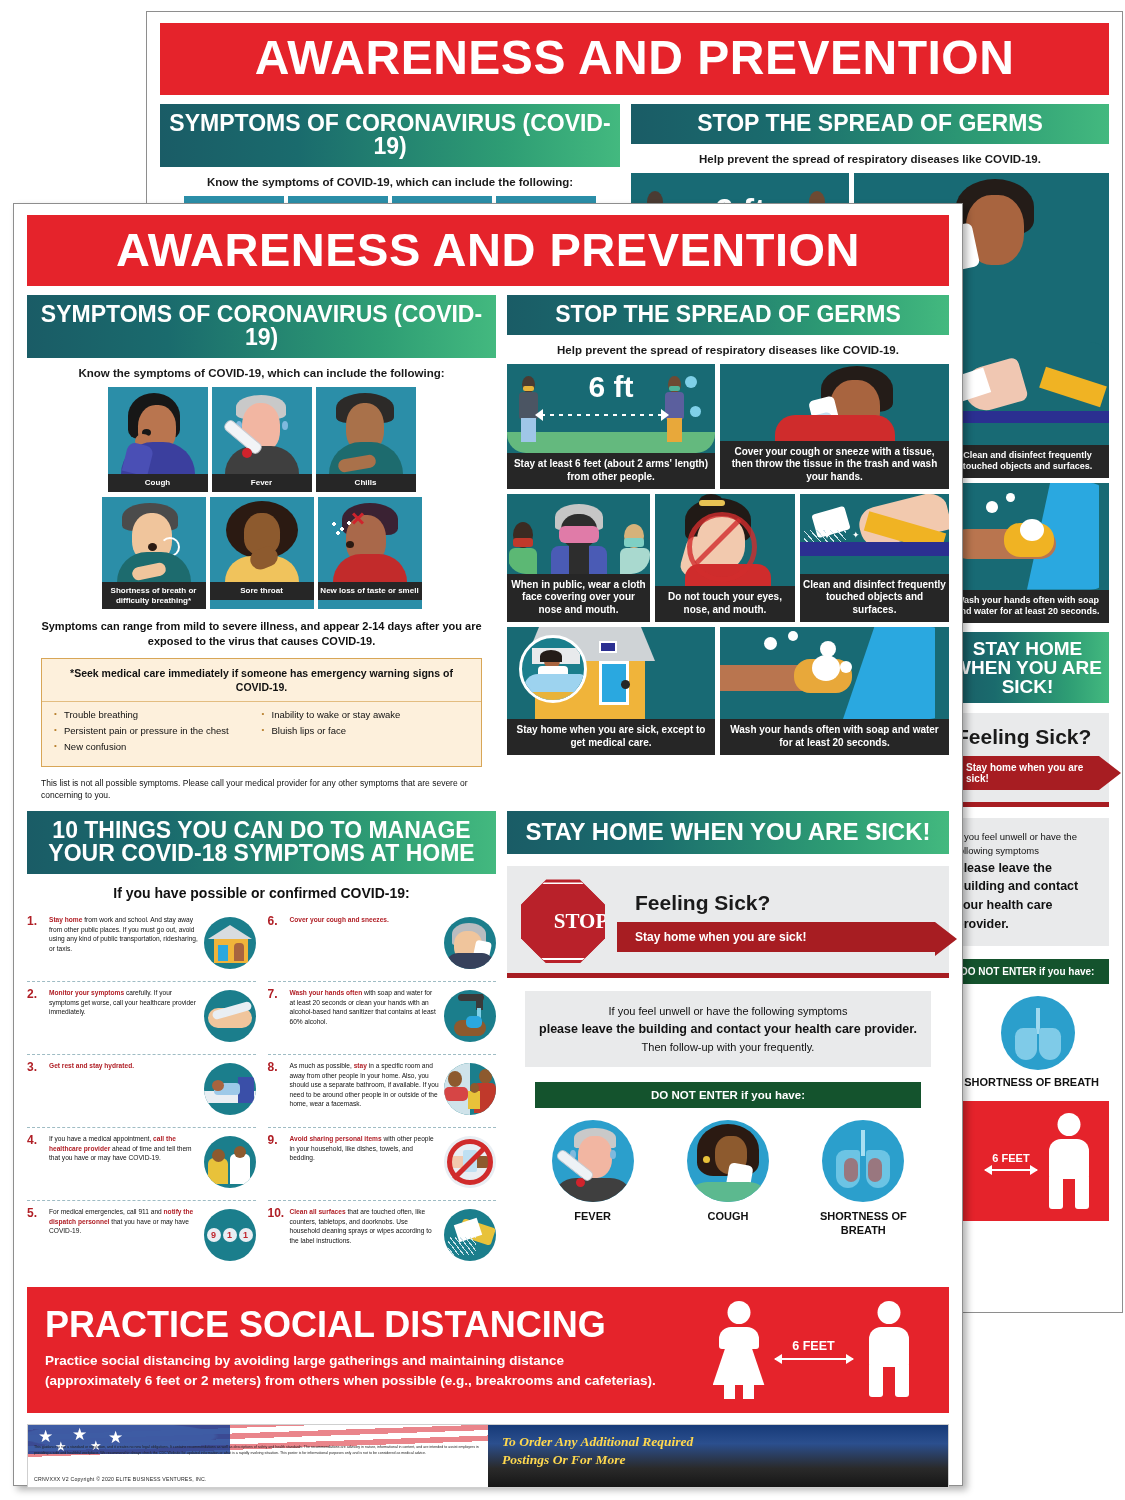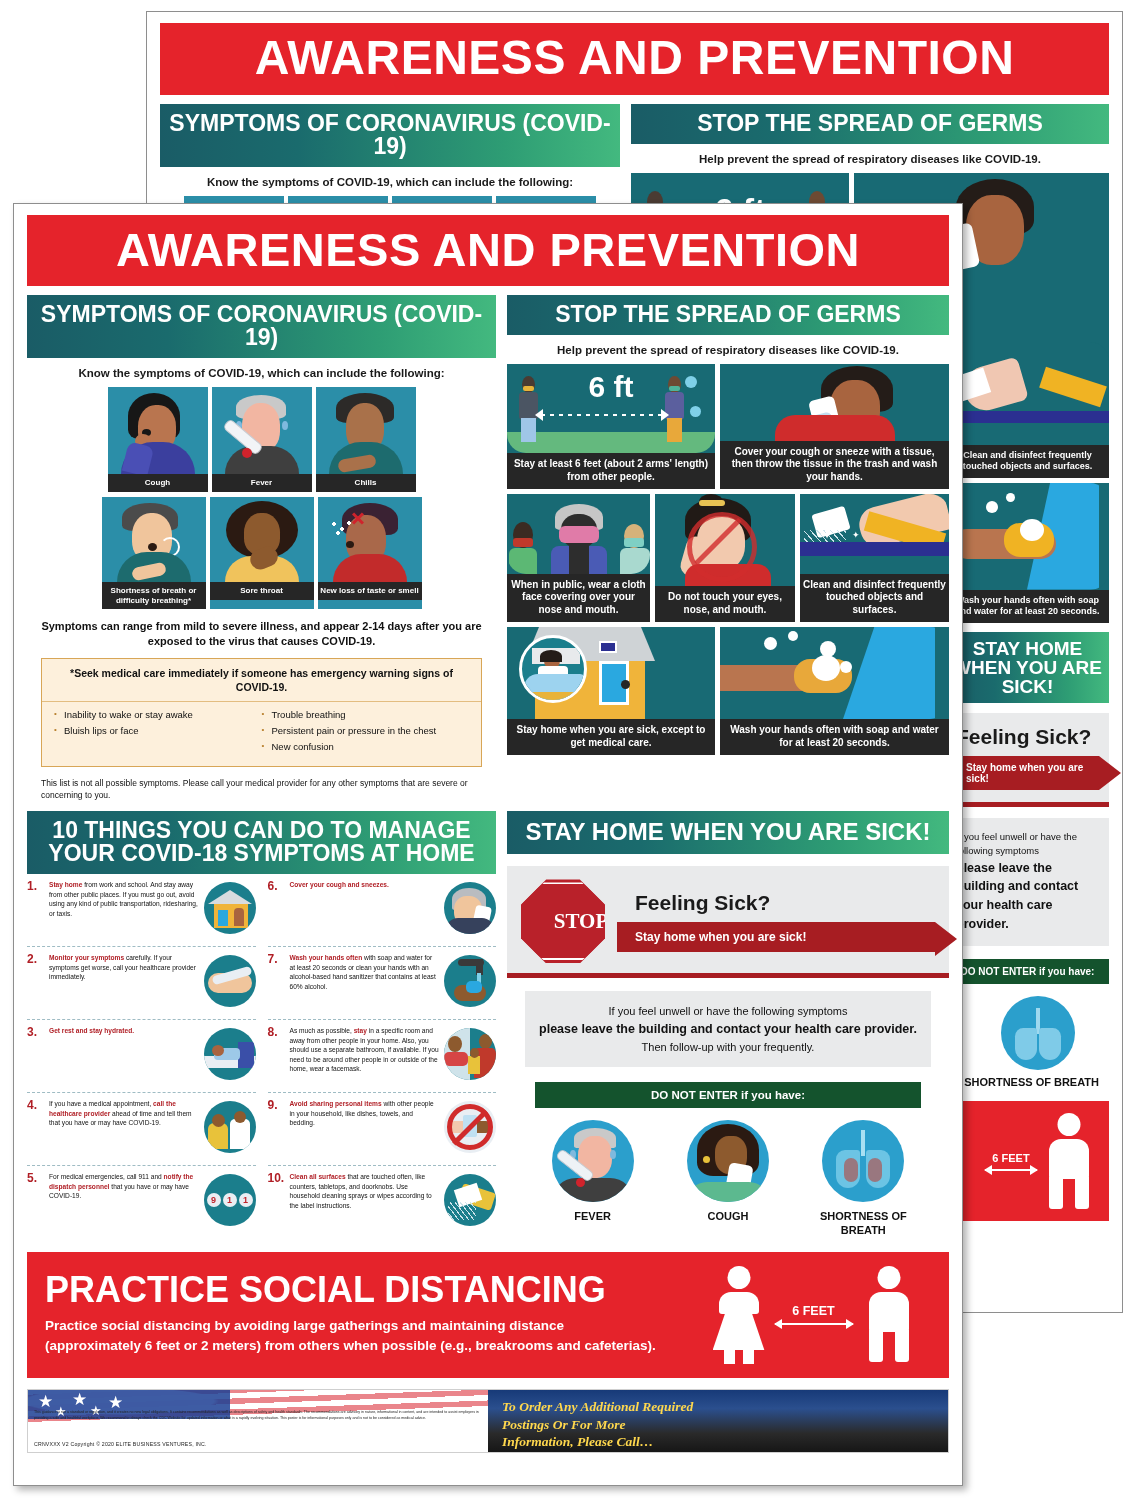--- a/index.html
+++ b/index.html
@@ -369,27 +369,27 @@
             <div class="cap">New loss of taste or smell</div>
           </div>
         </div>
 
         <div class="note">Symptoms can range from mild to severe illness, and appear 2-14 days after you are exposed to the virus that causes COVID-19.</div>
 
         <div class="warnbox">
           <h4>*Seek medical care immediately if someone has emergency warning signs of COVID-19.</h4>
           <div class="warncols">
             <ul>
-              <li>Inability to wake or stay awake</li>
-              <li>Bluish lips or face</li>
-            </ul>
-            <ul>
               <li>Trouble breathing</li>
               <li>Persistent pain or pressure in the chest</li>
               <li>New confusion</li>
+            </ul>
+            <ul>
+              <li>Inability to wake or stay awake</li>
+              <li>Bluish lips or face</li>
             </ul>
           </div>
         </div>
 
         <div class="foot-note">This list is not all possible symptoms. Please call your medical provider for any other symptoms that are severe or concerning to you.</div>
       </div>
 
       <div class="col-right">
         <div class="hdr">STOP THE SPREAD OF GERMS</div>
         <div class="sub">Help prevent the spread of respiratory diseases like COVID-19.</div>
@@ -509,20 +509,21 @@
             </div>
             <div class="gcap">Wash your hands often with soap and water for at least 20 seconds.</div>
           </div>
         </div>
       </div>
     </div>
 
     <div class="row2" style="margin-top:10px;">
       <div class="col-left">
         <div class="hdr tenhdr">10 THINGS YOU CAN DO TO MANAGE YOUR COVID-18 SYMPTOMS AT HOME</div>
+        <div class="ten-sub">If you have possible or confirmed COVID-19:</div>
 
         <div class="ten-cols">
           <div class="ten-col">
 
             <div class="ten-item">
               <div class="ten-num">1.</div>
               <div class="ten-txt"><b>Stay home</b><span> from work and school. And stay away from other public places. If you must go out, avoid using any kind of public transportation, ridesharing, or taxis.</span></div>
               <div class="ten-ico" style="background:#1b7e8c;">
                 <div style="position:absolute;left:10px;bottom:6px;width:34px;height:26px;background:#f0b43a;"></div>
                 <div style="position:absolute;left:4px;bottom:30px;width:0;height:0;border-left:22px solid transparent;border-right:22px solid transparent;border-bottom:14px solid #d8dcdf;"></div>
@@ -735,18 +736,17 @@
         <div class="star" style="left:44px;top:1px;">★</div>
         <div class="star" style="left:80px;top:4px;">★</div>
         <div class="star" style="left:27px;top:15px;font-size:13px;">★</div>
         <div class="star" style="left:62px;top:14px;font-size:13px;">★</div>
         <div class="f-text">This guidance is not a standard or regulation, and it creates no new legal obligations. It contains recommendations as well as descriptions of safety and health standards. The recommendations are advisory in nature, informational in content, and are intended to assist employers in providing a safe and healthful workplace. We recommend to always check the CDC Website for updated information or what is a rapidly evolving situation. This poster is for informational purposes only and is not to be considered as medical advice.</div>
         <div class="f-copy">CRNVXXX   V2    Copyright © 2020 ELITE BUSINESS VENTURES, INC.</div>
       </div>
       <div class="f-right">
         <div>To Order Any Additional Required</div>
         <div>Postings Or For More</div>
-        <div>Information, Please Call…</div>
       </div>
     </div>
 
   </div>
 </div>
 
 </body></html>

